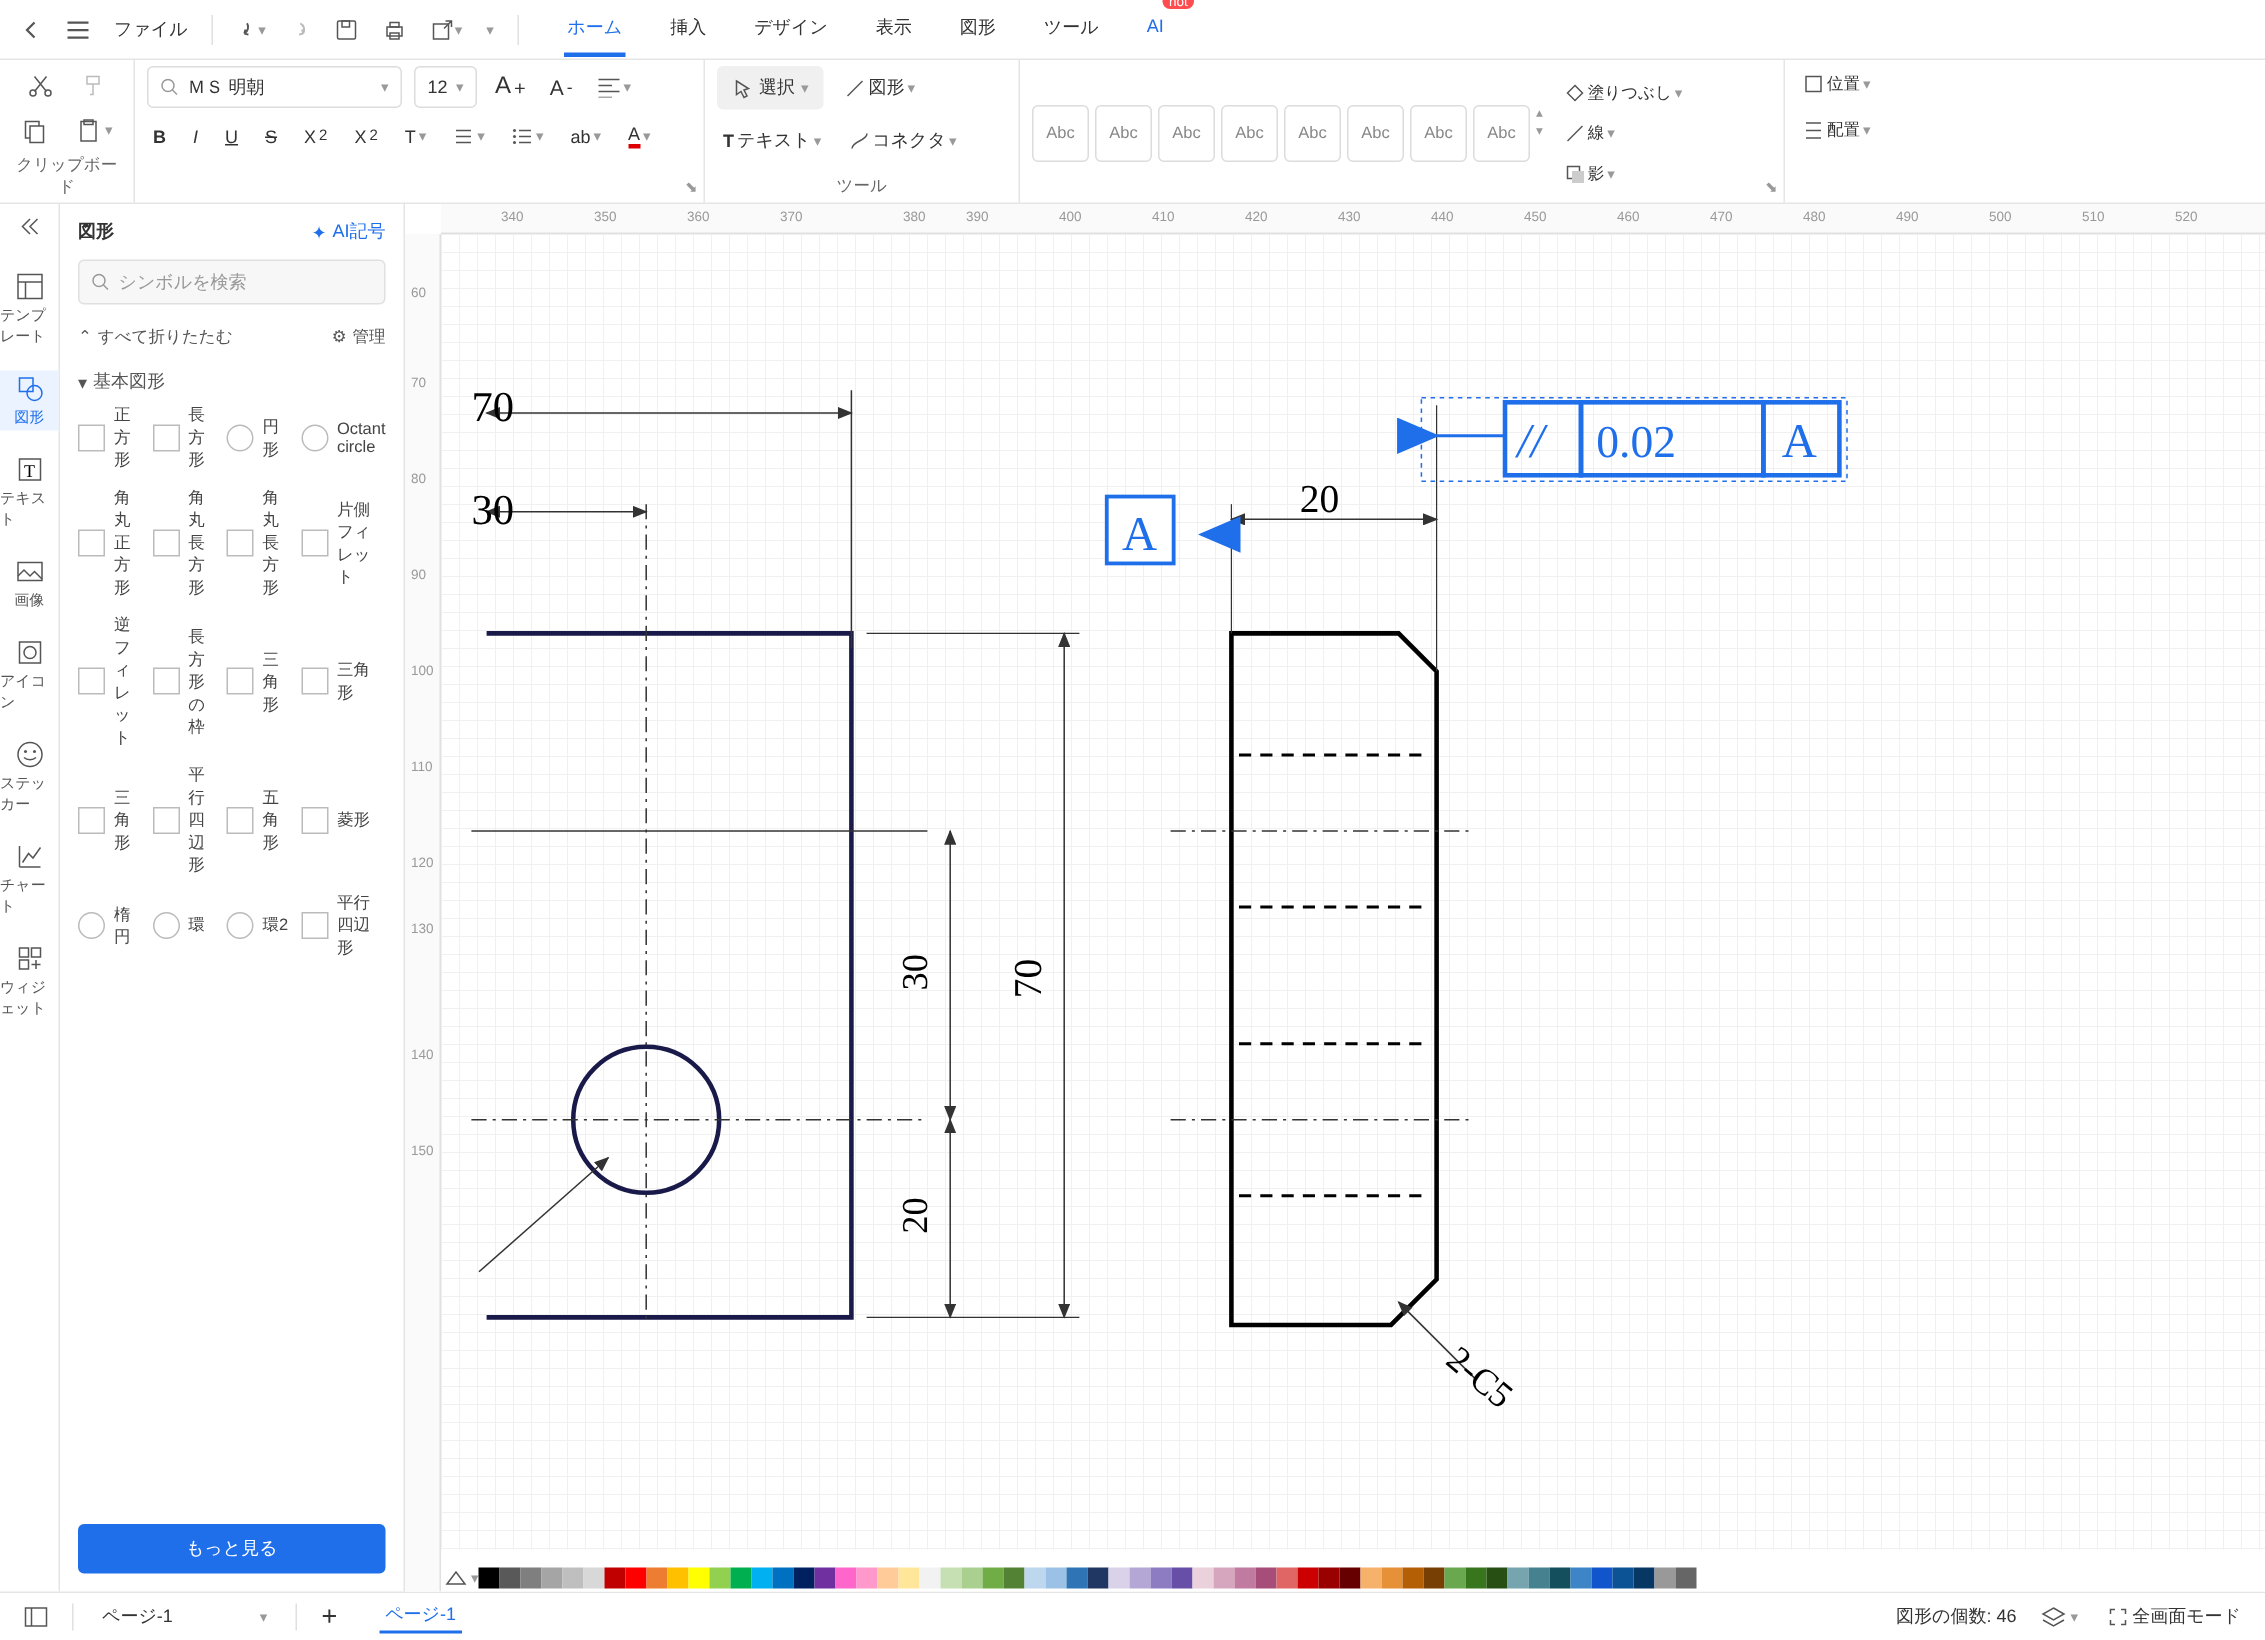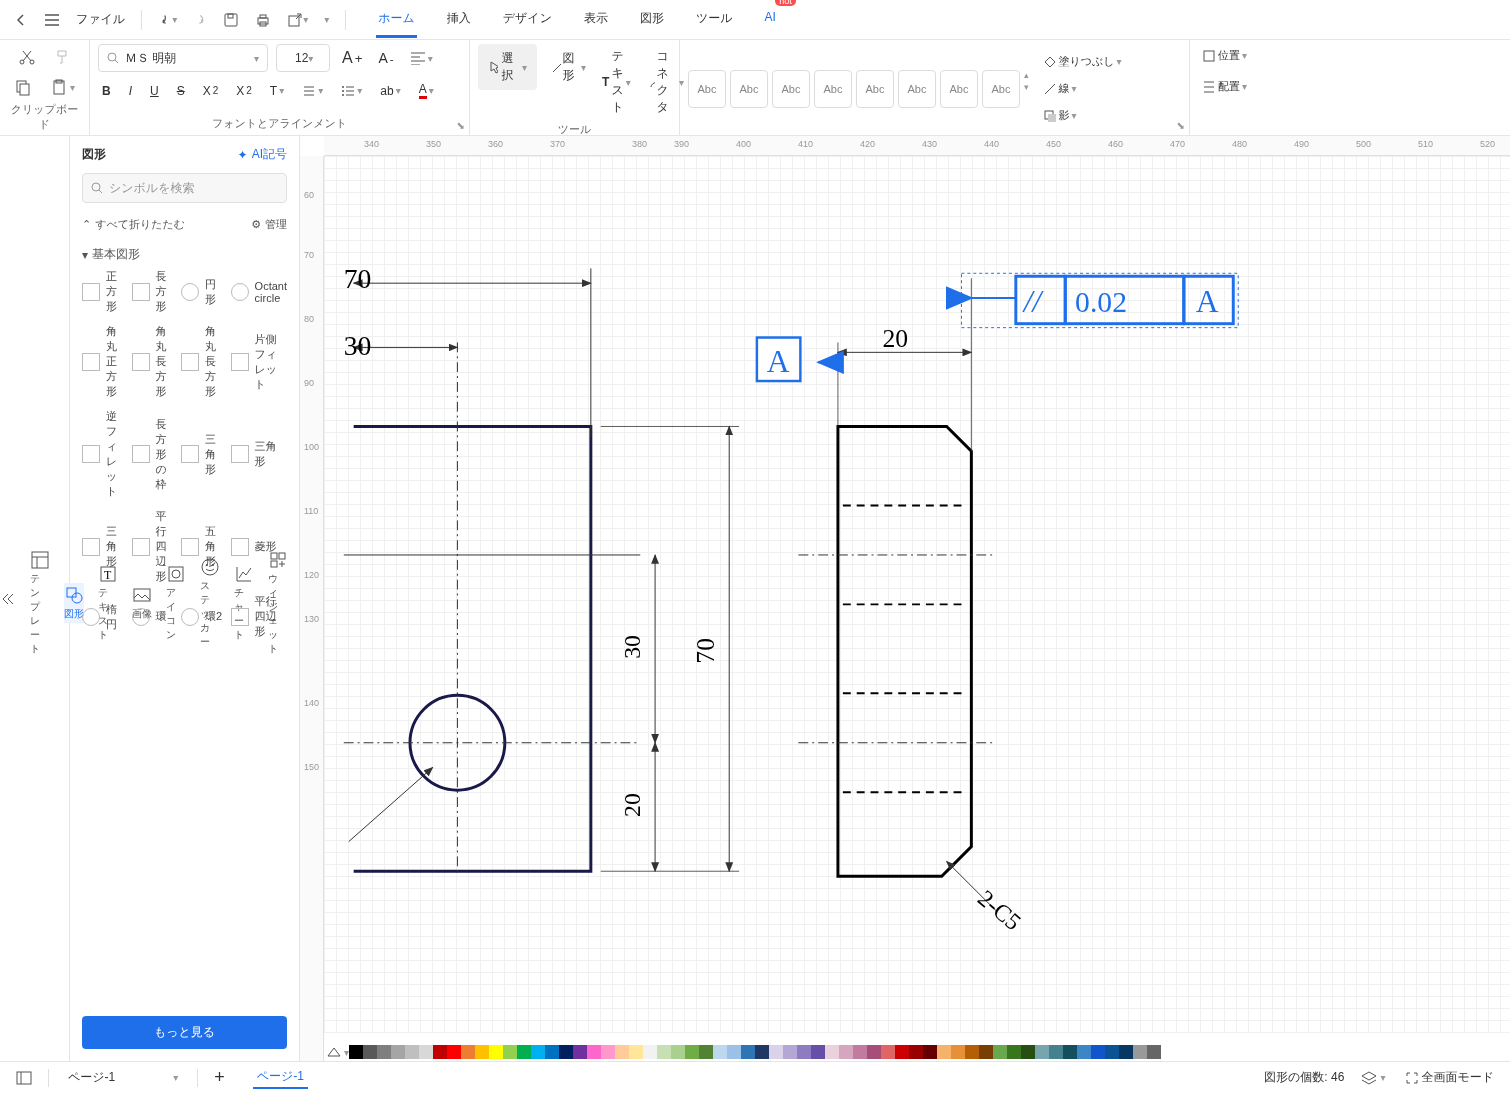--- a/index.html
+++ b/index.html
@@ -12,26 +12,26 @@
 .menu-tab{padding:8px 2px;cursor:pointer;position:relative}
 .menu-tab.active{color:#1f6feb;border-bottom:3px solid #1f6feb}
 .ai-badge{position:relative}
 .hot{position:absolute;top:-6px;right:-18px;background:#ff4d4f;color:#fff;font-size:9px;padding:0 4px;border-radius:6px}
 .ribbon{height:96px;display:flex;border-bottom:1px solid #e5e5e5}
 .rgroup{display:flex;flex-direction:column;border-right:1px solid #e5e5e5;padding:4px 8px 2px}
 .rgroup-body{flex:1;display:flex;align-items:center;gap:6px}
 .rgroup-label{font-size:11px;color:#666;text-align:center;padding:2px 0}
 .rbtn{padding:4px;cursor:pointer;border-radius:3px;display:flex;align-items:center;gap:2px}
 .font-sel{border:1px solid #dcdcdc;border-radius:4px;height:28px;width:170px;display:flex;align-items:center;padding:0 8px;gap:6px}
-.size-sel{border:1px solid #dcdcdc;border-radius:4px;height:28px;width:54px;display:flex;align-items:center;padding:0 18px;justify-content:space-between}
+.size-sel{border:1px solid #dcdcdc;border-radius:4px;height:28px;width:42px;display:flex;align-items:center;padding:0 8px;justify-content:space-between}
 .select-btn{background:#f0f0f0;border-radius:4px;padding:6px 10px;display:flex;align-items:center;gap:4px}
 .style-box{width:38px;height:38px;border:1px solid #dcdcdc;border-radius:4px;display:flex;align-items:center;justify-content:center;font-size:11px;color:#888}
 .style-row{display:flex;gap:4px}
 .main{flex:1;display:flex;min-height:0}
-.leftbar{width:70px;border-right:1px solid #e5e5e5;display:flex;align-items:center;padding-top:8px;gap:14px}
+.leftbar{width:40px;border-right:1px solid #e5e5e5;display:flex;flex-direction:column;align-items:center;padding-top:8px;gap:14px}
 .leftbar .collapse{cursor:pointer;margin-bottom:4px}
 .lb-item{display:flex;flex-direction:column;align-items:center;gap:2px;cursor:pointer;font-size:10px;color:#555;width:100%;padding:2px 0}
 .lb-item.active{color:#1f6feb;background:#eaf3ff}
 .lb-item svg,.lb-item .ico{width:20px;height:20px}
 .sidepanel{width:230px;border-right:1px solid #e5e5e5;display:flex;flex-direction:column}
 .sp-head{display:flex;justify-content:space-between;align-items:center;padding:10px 12px}
 .sp-ai{color:#1f6feb;display:flex;align-items:center;gap:4px;cursor:pointer}
 .sp-search{margin:0 12px 8px;border:1px solid #e0e0e0;background:#f7f7f7;border-radius:4px;height:30px;display:flex;align-items:center;padding:0 8px;color:#999;gap:6px}
 .sp-toolbar{display:flex;justify-content:space-between;padding:6px 12px;font-size:11px;color:#555}
 .sp-toolbar span{cursor:pointer;display:flex;align-items:center;gap:4px}
@@ -214,25 +214,24 @@
               </svg>
               <span class="drop">▾</span>
             </div>
           <div class="rbtn">ab<span class="drop">▾</span></div>
           <div class="rbtn">
               <span style="border-bottom:3px solid #d00">A</span>
               <span class="drop">▾</span>
             </div>
         </div>
       </div>
-      <div class="rgroup-label">フォントとアラインメント</div>
       <div class="expand-icon">⬊</div>
     </div>
     <div class="rgroup" style="width:210px">
-      <div class="rgroup-body" style="flex-direction:row;align-items:flex-start;gap:8px">
+      <div class="rgroup-body" style="flex-direction:column;align-items:flex-start;gap:8px">
         <div style="display:flex;gap:10px">
           <div class="select-btn">
               <svg width="14" height="14">
                 <path d="M3 2l8 5-3 1 2 4-2 1-2-4-3 2z" stroke="#555" fill="none"></path>
               </svg>
               <span>選択</span>
               <span class="drop">▾</span>
             </div>
           <div class="rbtn">
               <svg width="14" height="14">

